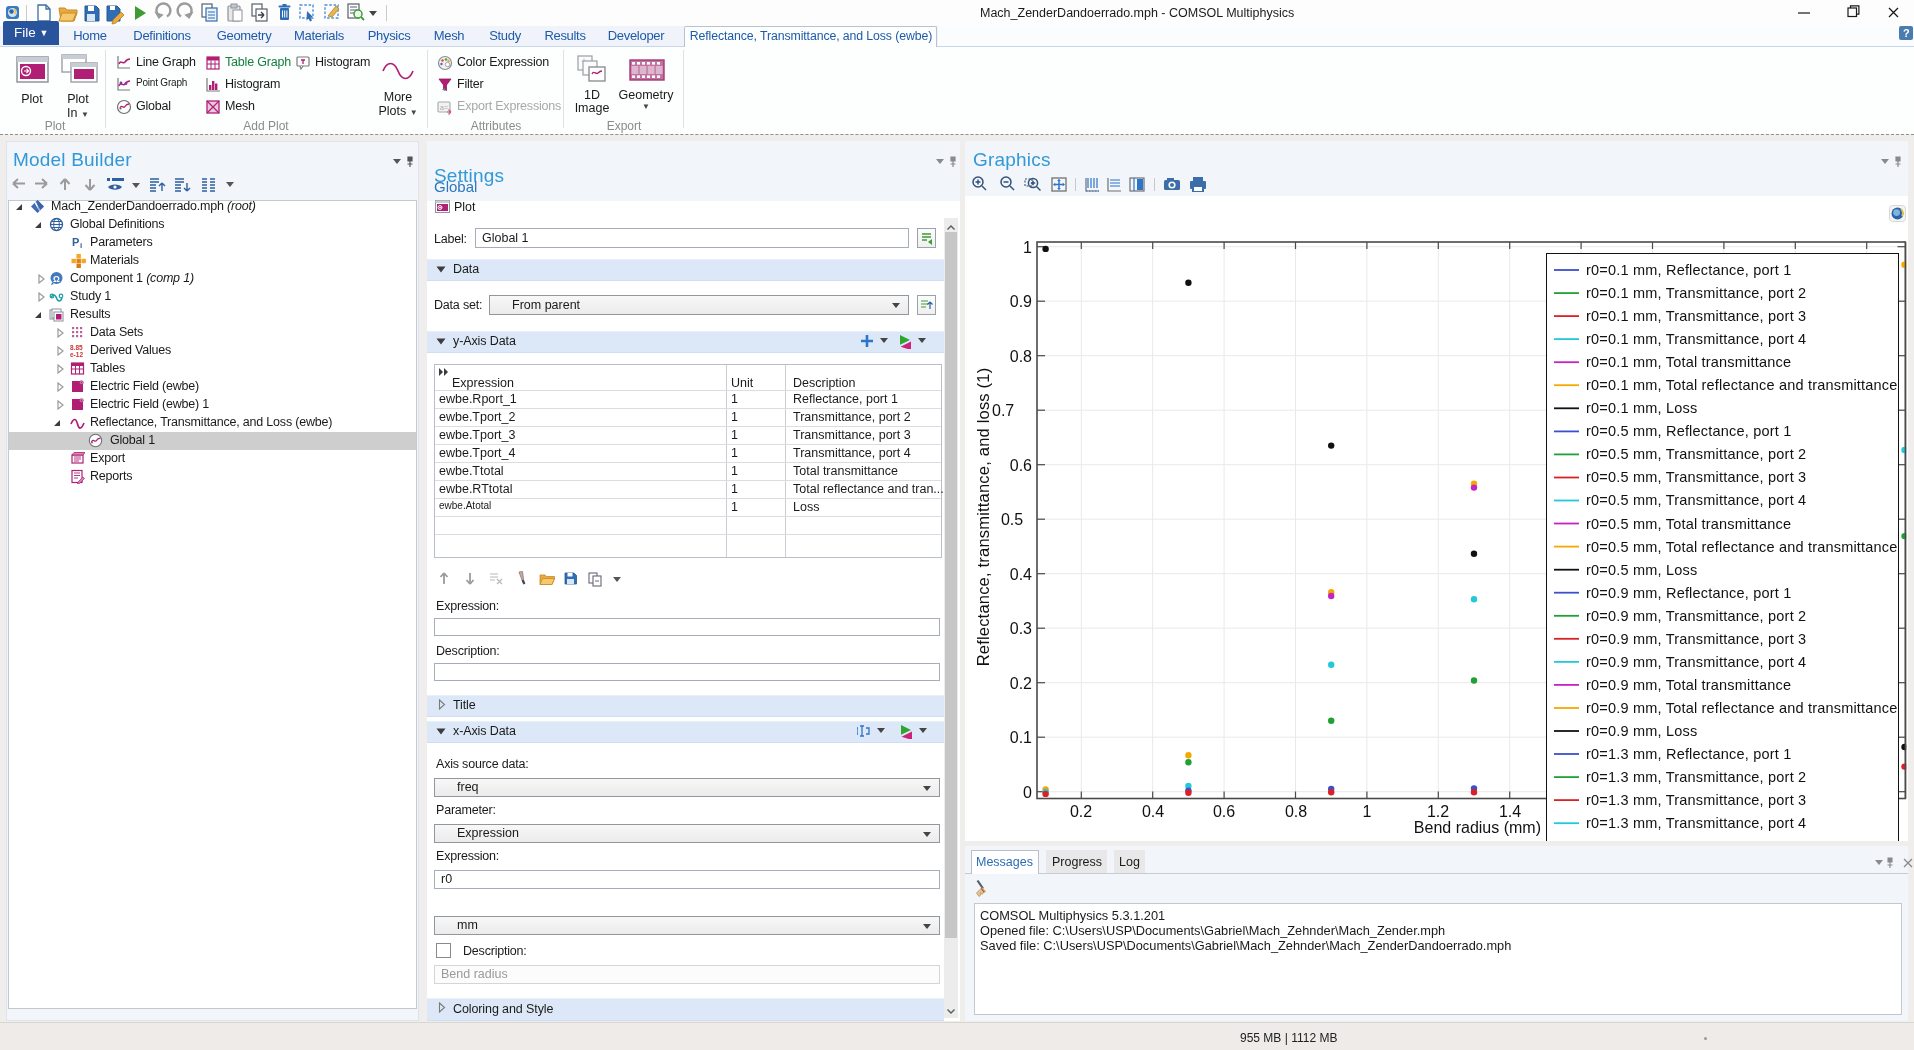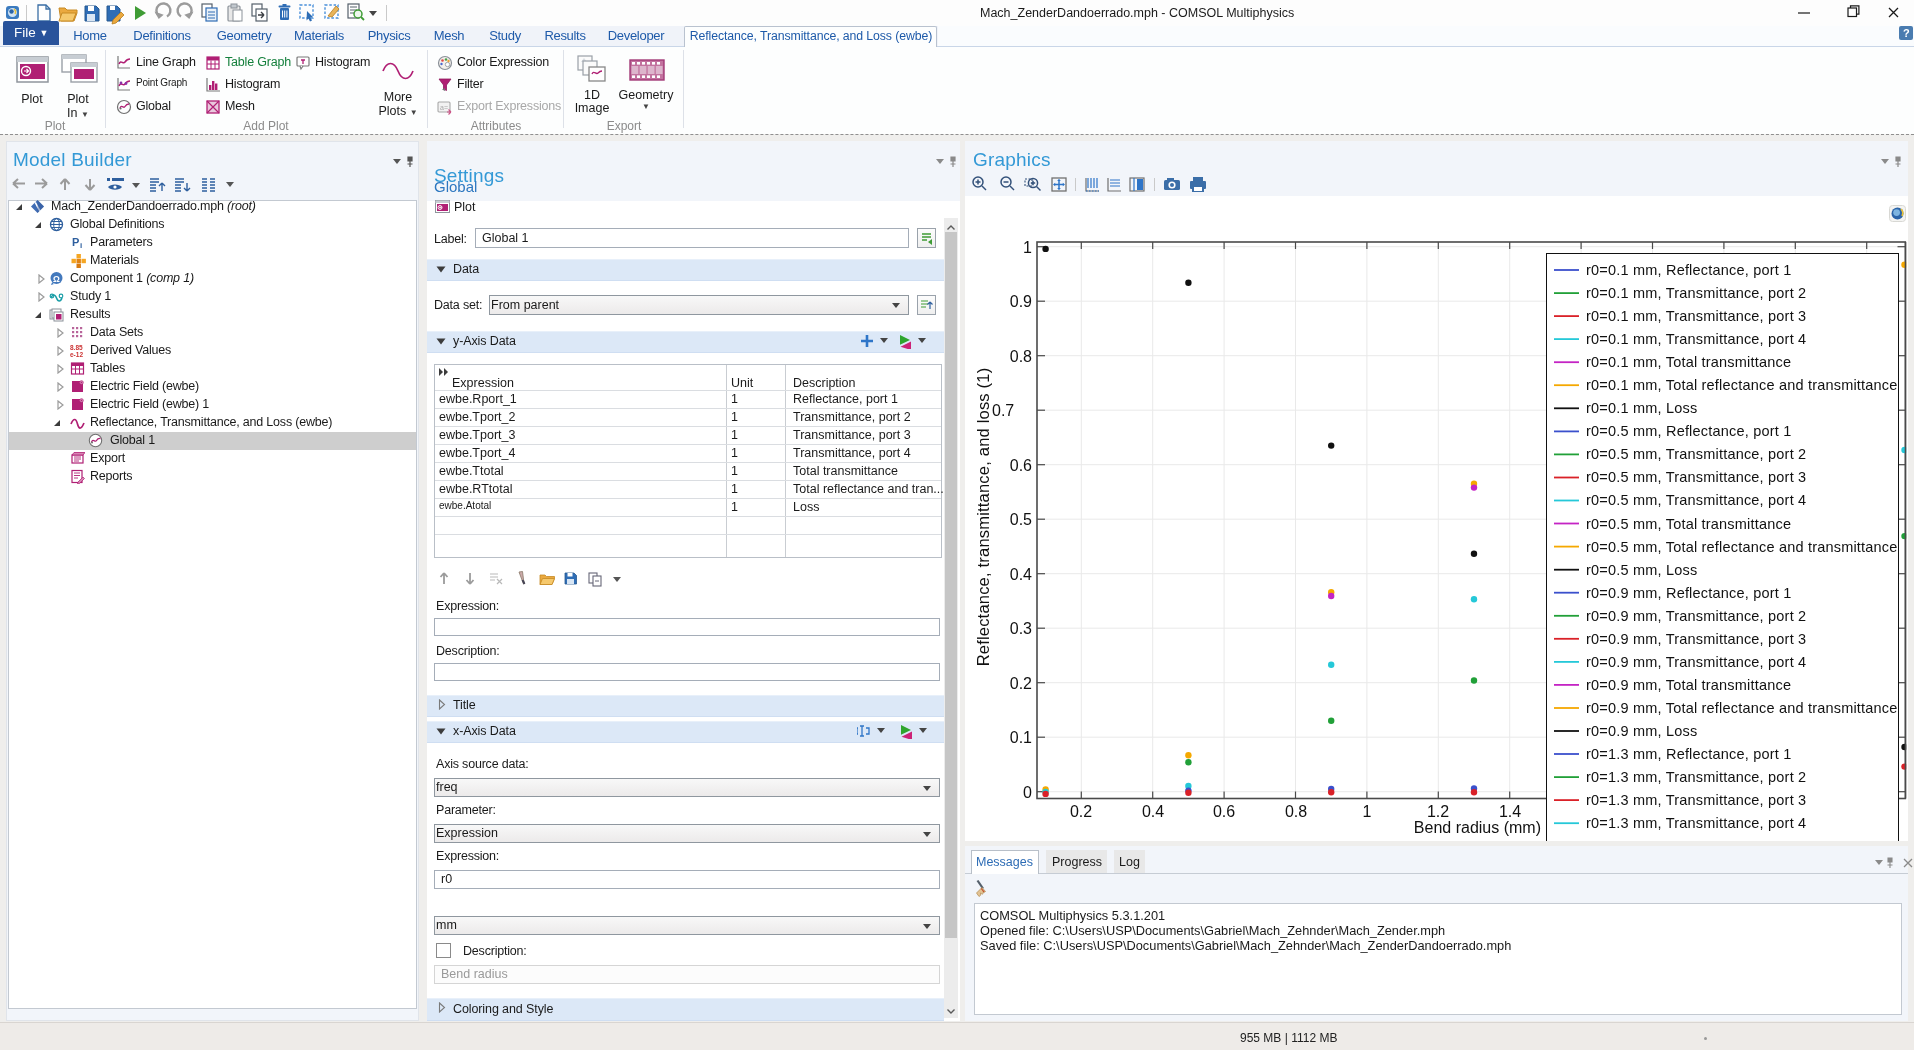--- a/index.html
+++ b/index.html
@@ -3,21 +3,21 @@
 html,body{margin:0;padding:0;width:1914px;height:1050px;overflow:hidden;
  font-family:"Liberation Sans",sans-serif;background:#efeeec;}
 .a{position:absolute;}
 .t{position:absolute;white-space:nowrap;color:#1a1a1a;}
 .blue{color:#1e5aa9;}
 .panel-title{font-size:19px;color:#3399d6;letter-spacing:0.2px;}
 .sec{position:absolute;left:0;width:517px;height:20px;background:#dce8f7;border-top:1px solid #e8f0fa;border-bottom:1px solid #cfdef2;}
 .sec .tx{position:absolute;left:26px;top:2px;font-size:12.5px;color:#1a1a1a;letter-spacing:-0.1px;}
 .lbl{position:absolute;font-size:12.5px;color:#1a1a1a;letter-spacing:-0.2px;}
 .inp{position:absolute;background:#fff;border:1px solid #a5adb8;box-sizing:border-box;font-size:12.5px;color:#1a1a1a;line-height:17px;padding-left:6px;}
-.dd{position:absolute;background:linear-gradient(#f8f8f8,#eceaea);border:1px solid #8f979f;box-sizing:border-box;font-size:12.5px;color:#1a1a1a;line-height:17px;padding-left:1px;}
+.dd{position:absolute;background:linear-gradient(#f8f8f8,#eceaea);border:1px solid #8f979f;box-sizing:border-box;font-size:12.5px;color:#1a1a1a;line-height:17px;padding-left:22px;}
 .ddar{position:absolute;right:8px;top:7px;width:0;height:0;border-left:4px solid transparent;border-right:4px solid transparent;border-top:5px solid #444;}
 .btn{position:absolute;width:19px;height:20px;background:linear-gradient(#fcfcfc,#efefef);border:1px solid #9aa2ab;box-sizing:border-box;}
 </style></head><body>
 <div class="a" style="left:0;top:0;width:1914px;height:26px;background:#fdfdfd;"></div>
 <svg class="a" style="left:0;top:0" width="420" height="26" viewBox="0 0 420 26">
 <rect x="6" y="6" width="13" height="13" rx="3" fill="#3a7abf"></rect>
     <circle cx="12.5" cy="12.5" r="4.5" fill="#cfe3f5"></circle>
     <circle cx="11.5" cy="11.5" r="2.2" fill="#2b64a8"></circle>
     <path d="M14 9a4 4 0 0 1 1 5" stroke="#e8c23a" stroke-width="1.4" fill="none"></path>
 <rect x="26" y="5" width="1" height="16" fill="#c9c9c9"></rect>
@@ -683,21 +683,21 @@
     <circle cx="939.5" cy="570.6" r="3.2" fill="#da2128"></circle>
     <rect x="941.3" y="0" width="1.7" height="645" fill="#fff"></rect>
     <rect x="940.5" y="46" width="868.5" height="556.5" fill="none" stroke="#4a4a4a" stroke-width="1.6" transform="translate(-868.5,0)" visibility="hidden"></rect>
     <line x1="940.5" y1="46" x2="940.5" y2="602.5" stroke="#4a4a4a" stroke-width="1.6"></line>
   </svg>
 <div class="t" style="left:992px;top:239px;width:40px;text-align:right;font-size:16px;color:#111;">1</div>
 <div class="t" style="left:992px;top:293px;width:40px;text-align:right;font-size:16px;color:#111;">0.9</div>
 <div class="t" style="left:992px;top:348px;width:40px;text-align:right;font-size:16px;color:#111;">0.8</div>
 <div class="t" style="left:992px;top:402px;width:40px;font-size:16px;color:#111;">0.7</div>
 <div class="t" style="left:992px;top:457px;width:40px;text-align:right;font-size:16px;color:#111;">0.6</div>
-<div class="t" style="left:992px;top:511px;width:40px;text-align:right;font-size:16px;color:#111;">0.5</div>
+<div class="t" style="left:992px;top:511px;width:40px;text-align:center;font-size:16px;color:#111;">0.5</div>
 <div class="t" style="left:992px;top:566px;width:40px;text-align:right;font-size:16px;color:#111;">0.4</div>
 <div class="t" style="left:992px;top:620px;width:40px;text-align:right;font-size:16px;color:#111;">0.3</div>
 <div class="t" style="left:992px;top:675px;width:40px;text-align:right;font-size:16px;color:#111;">0.2</div>
 <div class="t" style="left:992px;top:729px;width:40px;text-align:right;font-size:16px;color:#111;">0.1</div>
 <div class="t" style="left:992px;top:784px;width:40px;text-align:right;font-size:16px;color:#111;">0</div>
 <div class="t" style="left:1081px;top:803px;transform:translateX(-50%);font-size:16px;color:#111;">0.2</div>
 <div class="t" style="left:1153px;top:803px;transform:translateX(-50%);font-size:16px;color:#111;">0.4</div>
 <div class="t" style="left:1224px;top:803px;transform:translateX(-50%);font-size:16px;color:#111;">0.6</div>
 <div class="t" style="left:1296px;top:803px;transform:translateX(-50%);font-size:16px;color:#111;">0.8</div>
 <div class="t" style="left:1367px;top:803px;transform:translateX(-50%);font-size:16px;color:#111;">1</div>

